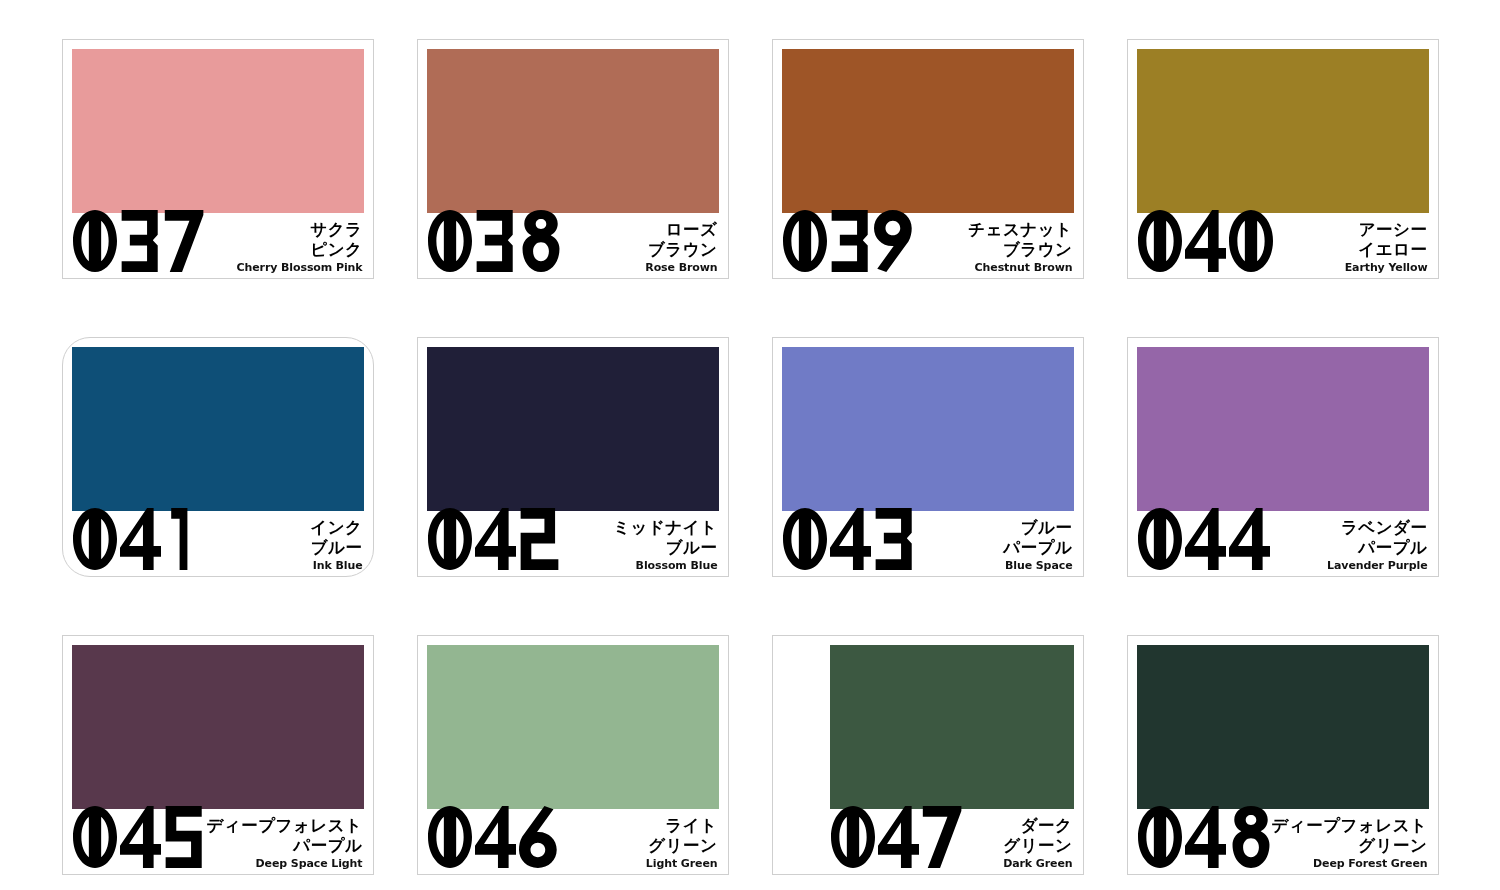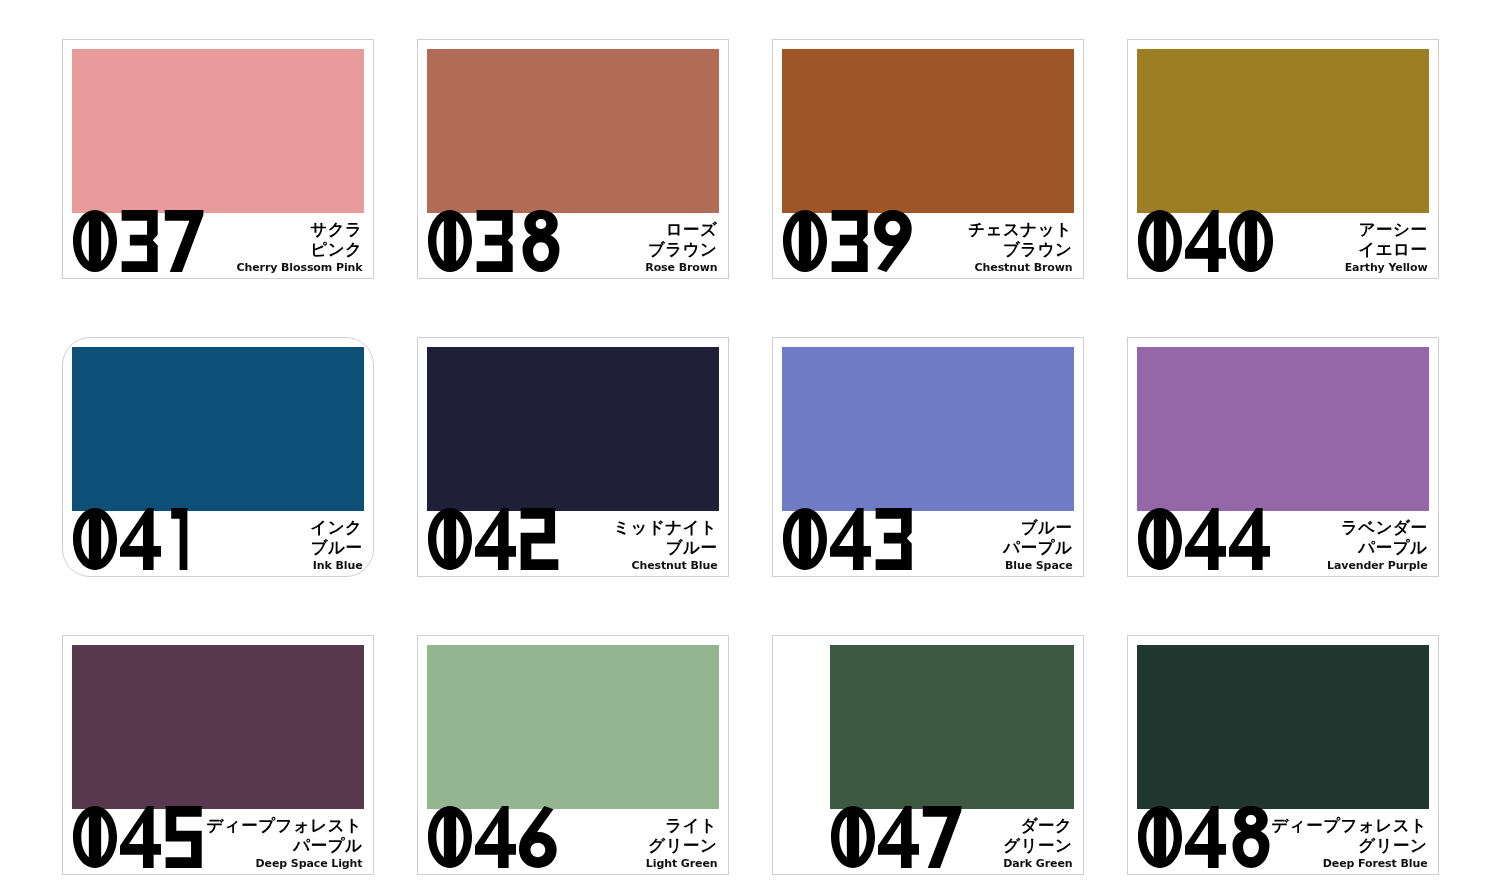--- a/index.html
+++ b/index.html
@@ -250,21 +250,21 @@
           </span>
           <span class="stencil-digit">
             <svg viewBox="0 0 100 150" width="41" height="62" preserveAspectRatio="none" xmlns="http://www.w3.org/2000/svg">
               <path d="M4 0 L4 26 L62 26 L62 60 L4 60 L4 150 L96 150 L96 124 L30 124 L30 86 L88 86 L88 0 Z" fill="#000000" fill-rule="evenodd"></path>
             </svg>
           </span>
         </div>
         <div class="swatch-names">
           <div class="name-jp">ミッドナイト</div>
           <div class="name-jp">ブルー</div>
-          <div class="name-en">Chestnut Blue</div>
+          <div class="name-en">Blossom Blue</div>
         </div>
       </div>
     </div>
     <div class="swatch-card" style="border-color: rgb(207, 207, 207);">
       <div class="swatch-color" style="background: rgb(112, 123, 198);"></div>
       <div class="swatch-footer">
         <div class="swatch-number">
           <span class="stencil-digit">
             <svg viewBox="0 0 100 150" width="44" height="62" preserveAspectRatio="none" xmlns="http://www.w3.org/2000/svg">
               <path d="M50 0 C22 0 0 34 0 75 C0 116 22 150 50 150 C78 150 100 116 100 75 C100 34 78 0 50 0 Z M36 26 L36 124 C25 114 19 96 19 75 C19 54 25 36 36 26 Z M64 26 C75 36 81 54 81 75 C81 96 75 114 64 124 L64 26 Z" fill="#000000" fill-rule="evenodd"></path>
@@ -412,17 +412,17 @@
           </span>
           <span class="stencil-digit">
             <svg viewBox="0 0 100 150" width="44" height="62" preserveAspectRatio="none" xmlns="http://www.w3.org/2000/svg">
               <path d="M50 0 C28 0 12 14 12 33 C12 45 18 55 28 61 C15 68 8 80 8 94 C8 126 26 150 50 150 C74 150 92 126 92 94 C92 80 85 68 72 61 C82 55 88 45 88 33 C88 14 72 0 50 0 Z M50 22 C57 22 62 27 62 34 C62 41 57 46 50 46 C43 46 38 41 38 34 C38 27 43 22 50 22 Z M50 78 C60 78 68 86 68 100 C68 114 60 124 50 124 C40 124 32 114 32 100 C32 86 40 78 50 78 Z" fill="#000000" fill-rule="evenodd"></path>
             </svg>
           </span>
         </div>
         <div class="swatch-names">
           <div class="name-jp">ディープフォレスト</div>
           <div class="name-jp">グリーン</div>
-          <div class="name-en">Deep Forest Blue</div>
+          <div class="name-en">Deep Forest Green</div>
         </div>
       </div>
     </div>
   </div>
 
 </body></html>

